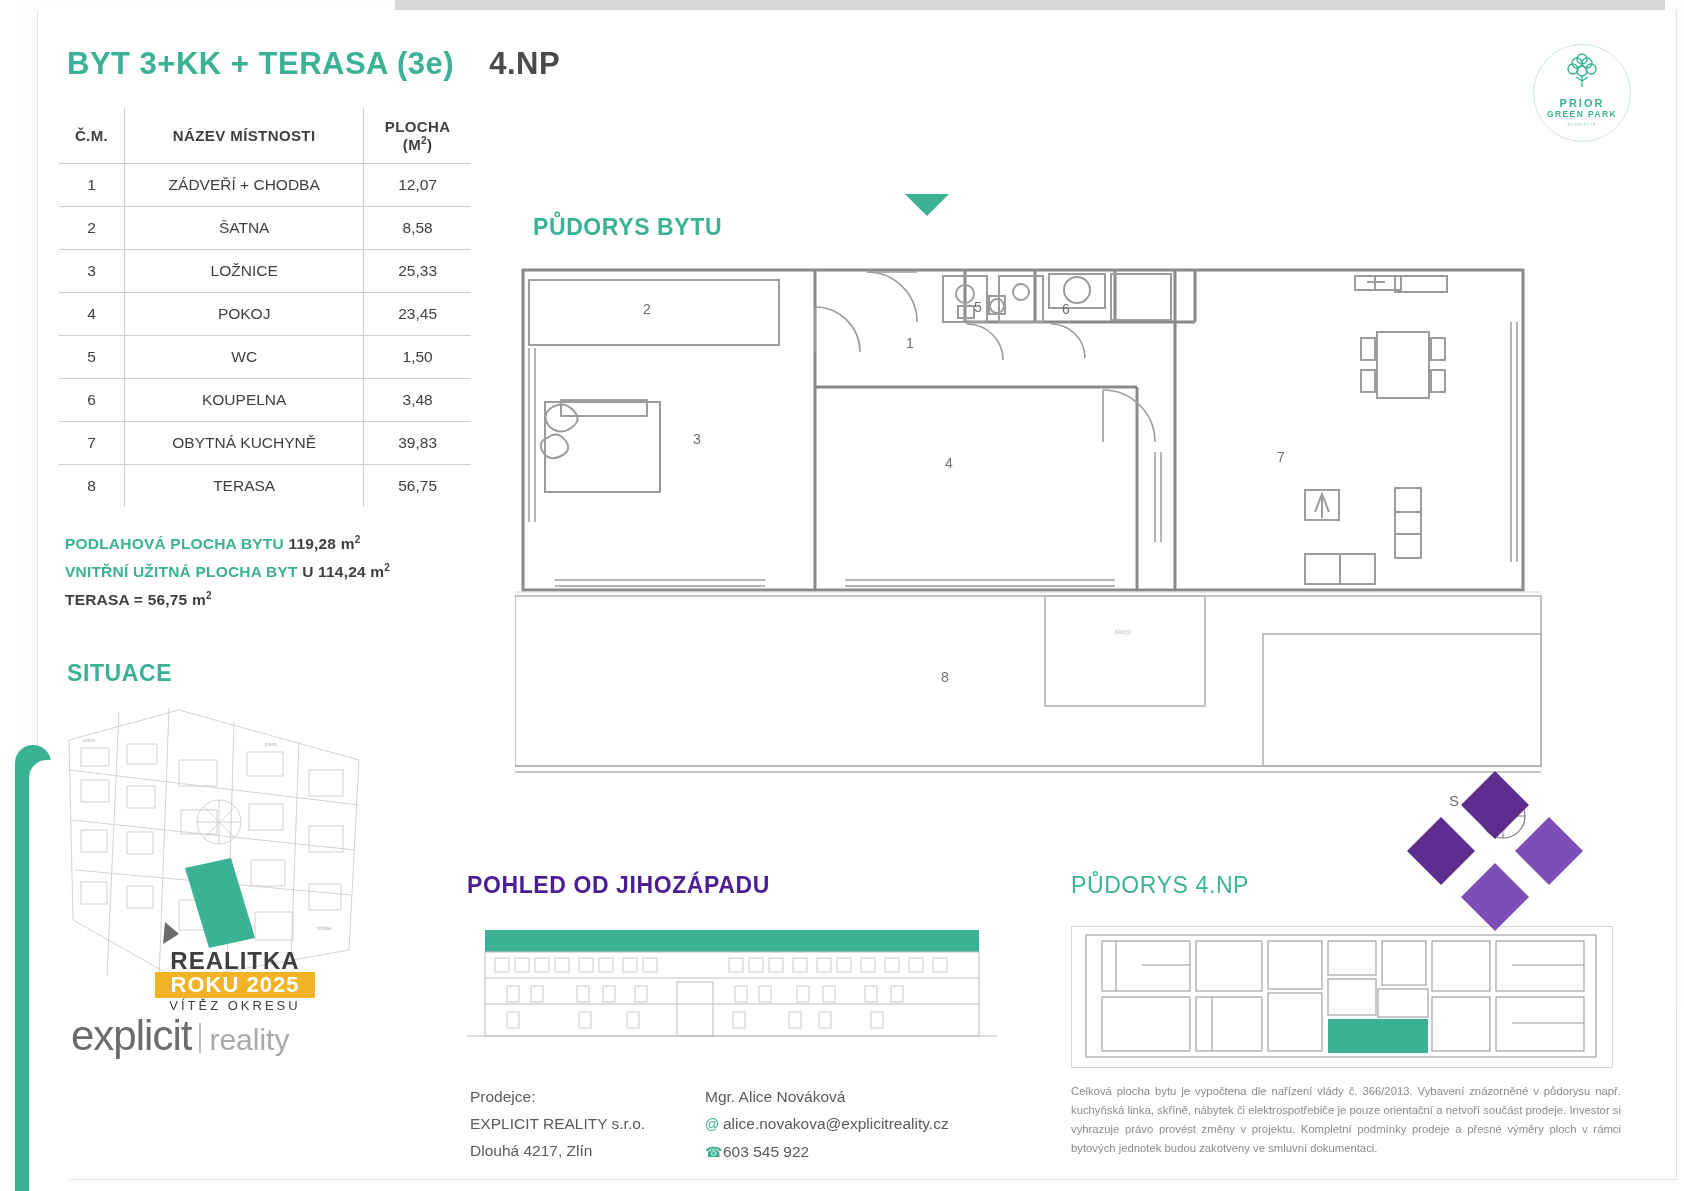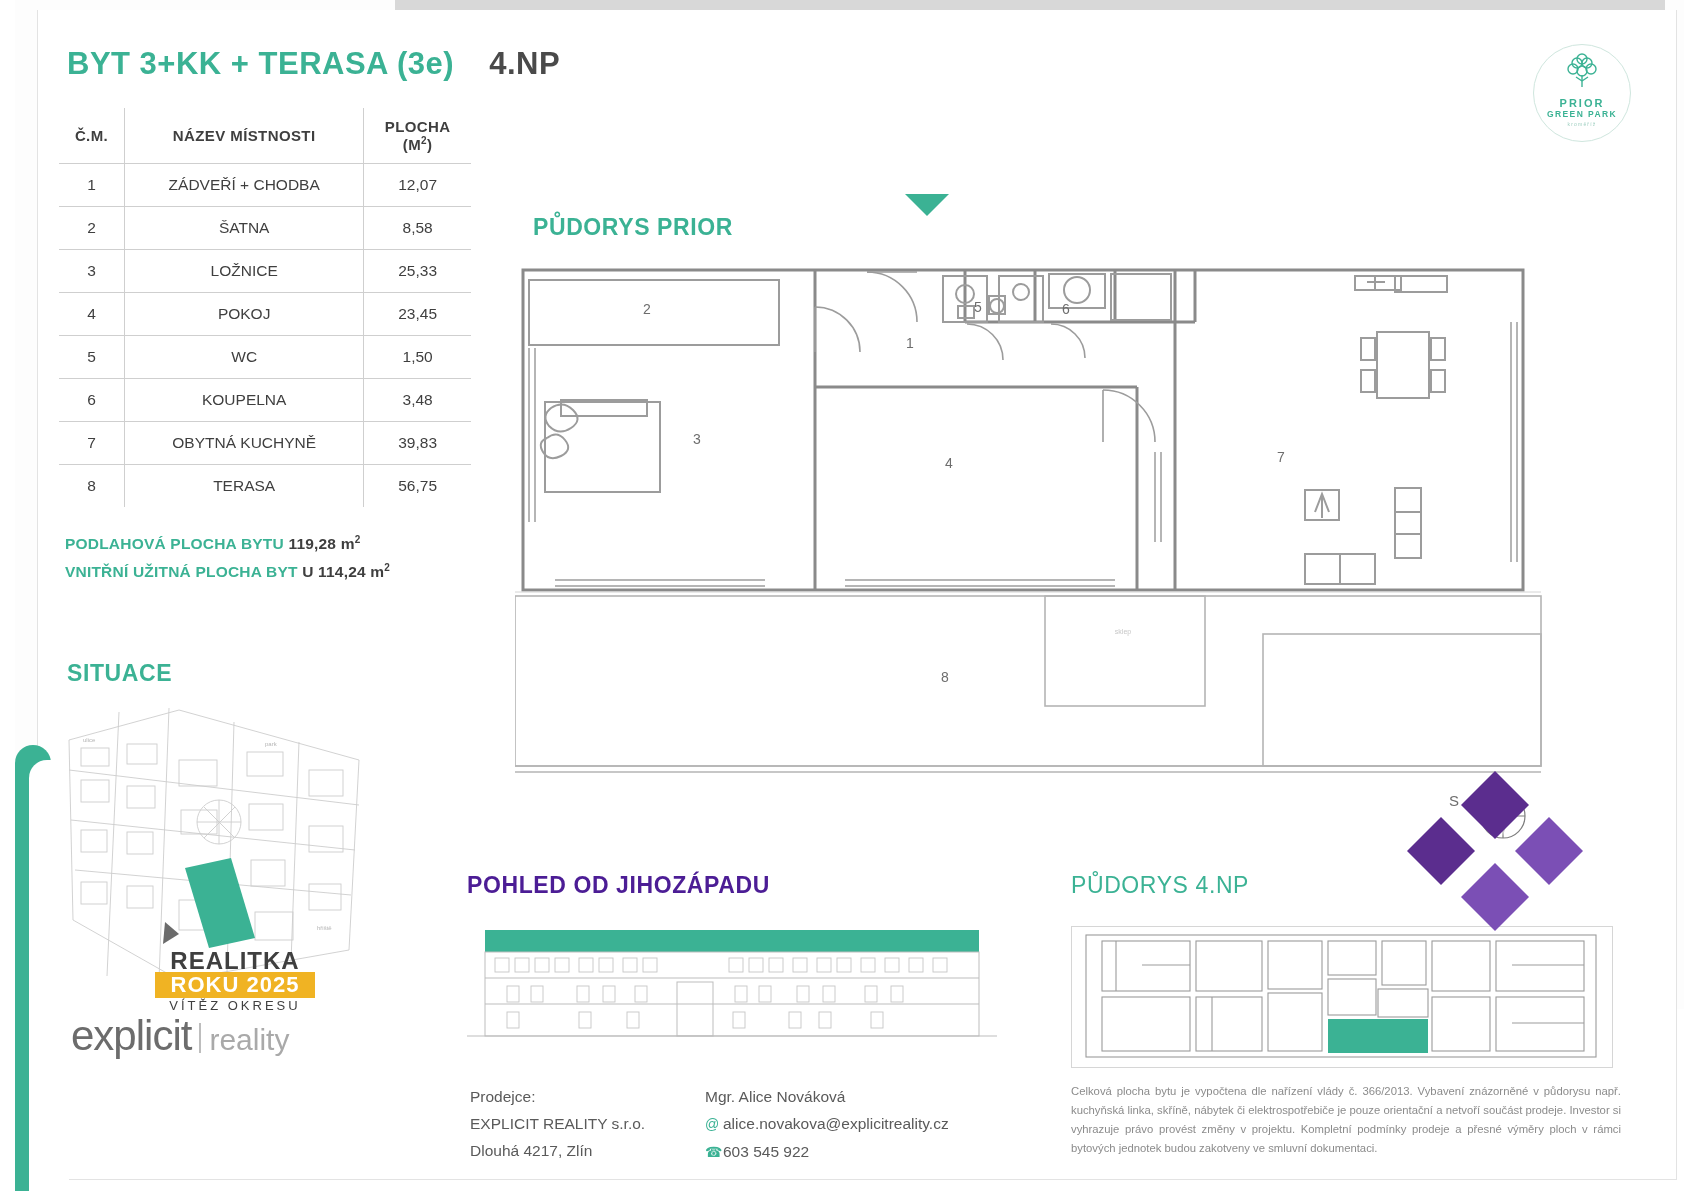--- a/index.html
+++ b/index.html
@@ -291,20 +291,23 @@
   </table>
 
   <div class="areas">
     <div>
       <span>PODLAHOVÁ PLOCHA BYTU</span>
       <span class="dark">119,28 m</span><sup class="dark">2</sup>
     </div>
     <div>
       <span>VNITŘNÍ UŽITNÁ PLOCHA BYT</span>
       <span class="dark">U 114,24 m</span><sup class="dark">2</sup>
+    </div>
+    <div>
+      <span class="dark">TERASA = </span><span class="dark">56,75 m</span><sup class="dark">2</sup>
     </div>
   </div>
 
   <h2 class="situace">SITUACE</h2>
 
   <div class="situace-map">
     <svg width="320" height="290" viewBox="0 0 320 290">
       <g stroke="#cdcdcd" fill="none" stroke-width="0.9">
         <path d="M10 40 L120 10 L300 60 L290 250 L120 280 L14 220 Z"></path>
         <path d="M10 70 L300 105"></path>
@@ -352,21 +355,21 @@
   <div class="realitka">
     <div class="r1">REALITKA</div>
     <span class="r2">ROKU 2025</span>
     <div class="r3">VÍTĚZ OKRESU</div>
   </div>
 
   <div class="explicit">
     <span class="e1">explicit</span><span class="bar"></span><span class="e2">reality</span>
   </div>
 
-  <h2 class="pudorys">PŮDORYS PRIOR</h2>
+  <h2 class="pudorys">PŮDORYS BYTU</h2>
   <div class="tri-marker"></div>
 
   <div class="plan">
     <svg width="1030" height="540" viewBox="0 0 1030 540">
       <g stroke="#8a8a8a" fill="none" stroke-width="3">
 
         <rect x="8" y="8" width="1000" height="320"></rect>
 
         <line x1="300" y1="8" x2="300" y2="328"></line>
         <line x1="300" y1="125" x2="622" y2="125"></line>

